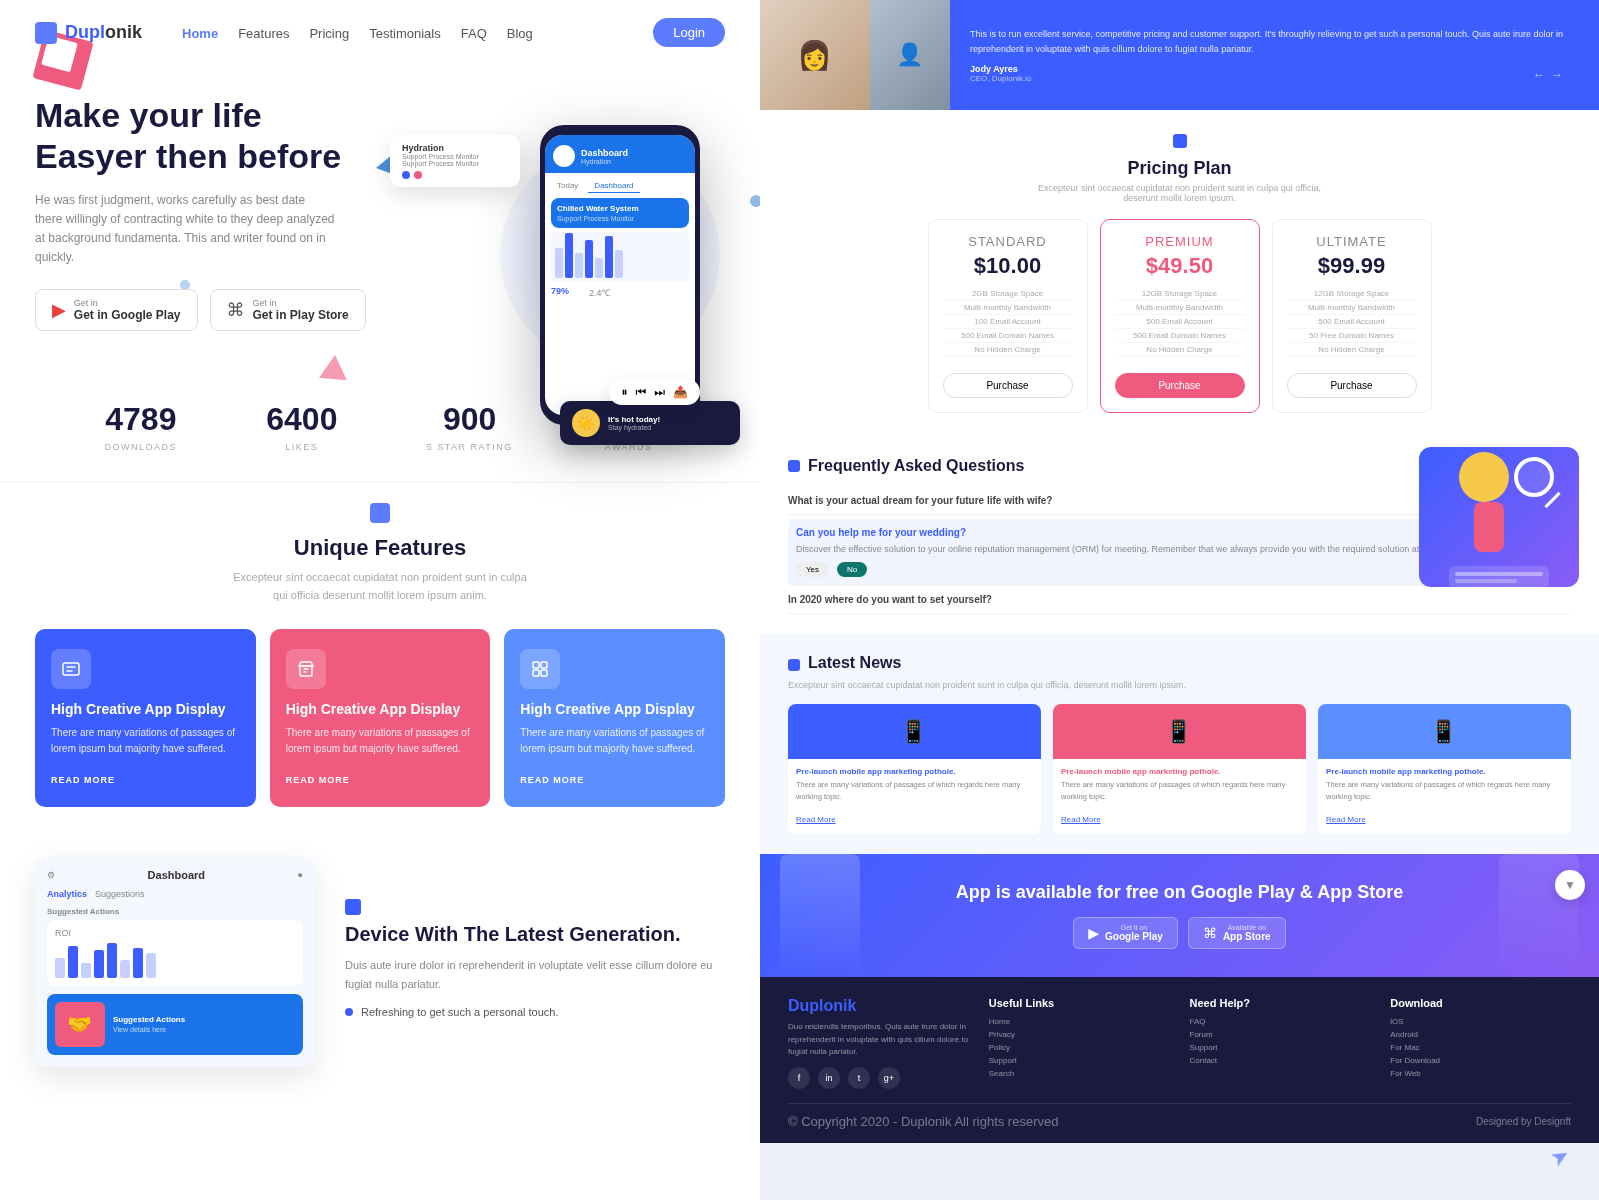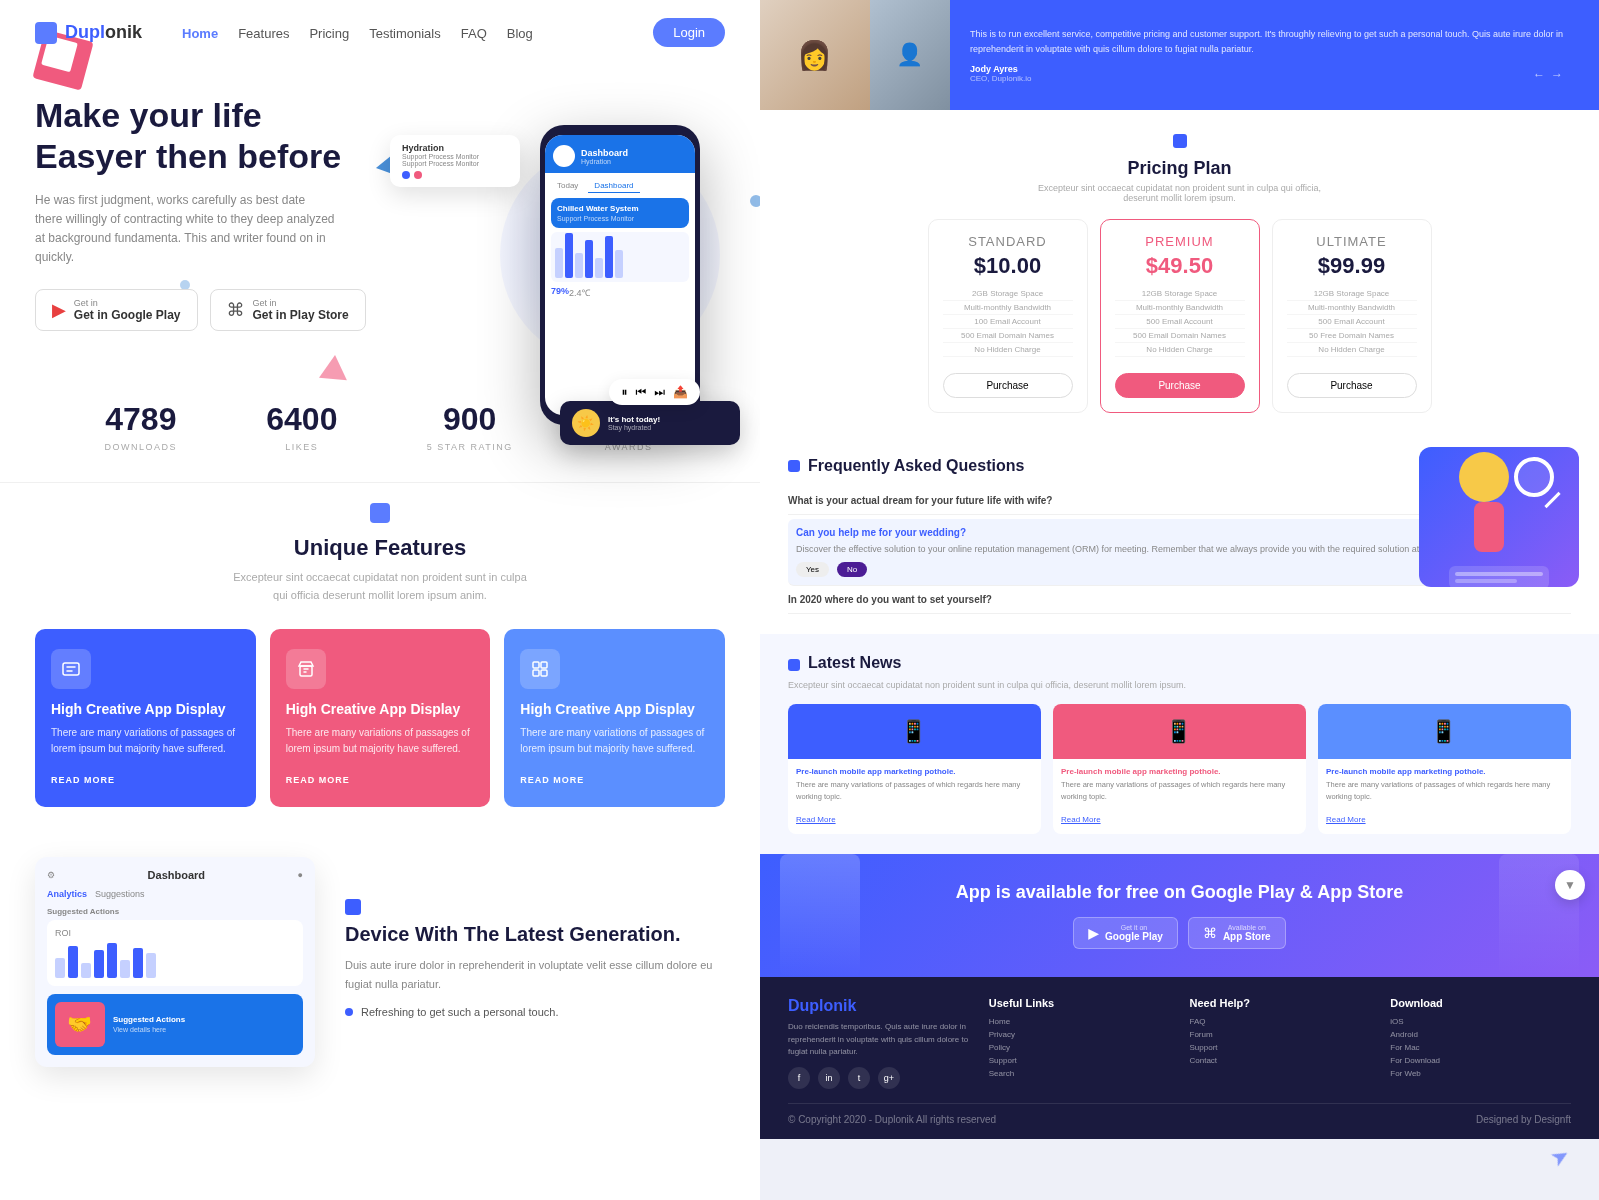--- a/index.html
+++ b/index.html
@@ -639,21 +639,21 @@
     .faq-btn-yes {
       background: #eee;
       border: none;
       border-radius: 12px;
       padding: 3px 10px;
       font-size: 8px;
       cursor: pointer;
       margin-right: 4px;
     }
     .faq-btn-no {
-      background: #4c1d95;
+      background: #0f766e;
       border: none;
       border-radius: 12px;
       padding: 3px 10px;
       font-size: 8px;
       color: #fff;
       cursor: pointer;
     }
 
     
     .news-section {
@@ -799,21 +799,21 @@
       cursor: pointer;
     }
     .footer-bottom {
       border-top: 1px solid rgba(255,255,255,0.1);
       padding-top: 10px;
       display: flex;
       justify-content: space-between;
       align-items: center;
     }
     .footer-copy {
-      font-size: 10px;
+      font-size: 13px;
       color: rgba(255,255,255,0.4);
     }
     .footer-design {
       font-size: 10px;
       color: rgba(255,255,255,0.4);
     }
 
     
     .scroll-indicator {
       position: absolute;
@@ -928,21 +928,21 @@
             </div>
             <div class="phone-chart">
               <div class="chart-bar" style="height:30px;background:#c5d0ff;"></div>
               <div class="chart-bar" style="height:45px;background:#3d5eff;"></div>
               <div class="chart-bar" style="height:25px;background:#c5d0ff;"></div>
               <div class="chart-bar" style="height:38px;background:#3d5eff;"></div>
               <div class="chart-bar" style="height:20px;background:#c5d0ff;"></div>
               <div class="chart-bar" style="height:42px;background:#3d5eff;"></div>
               <div class="chart-bar" style="height:28px;background:#c5d0ff;"></div>
             </div>
-            <div style="display:flex;gap:0;font-size:9px;">
+            <div style="display:flex;gap:20px;font-size:9px;">
               <span style="font-weight:700;color:#3d5eff;">79%</span>
               <span style="color:#888;">2.4℃</span>
             </div>
           </div>
         </div>
       </div>
 
       <div class="float-card float-card-1">
         <div class="fc-title">Hydration</div>
         <div class="fc-sub">Support Process Monitor</div>

